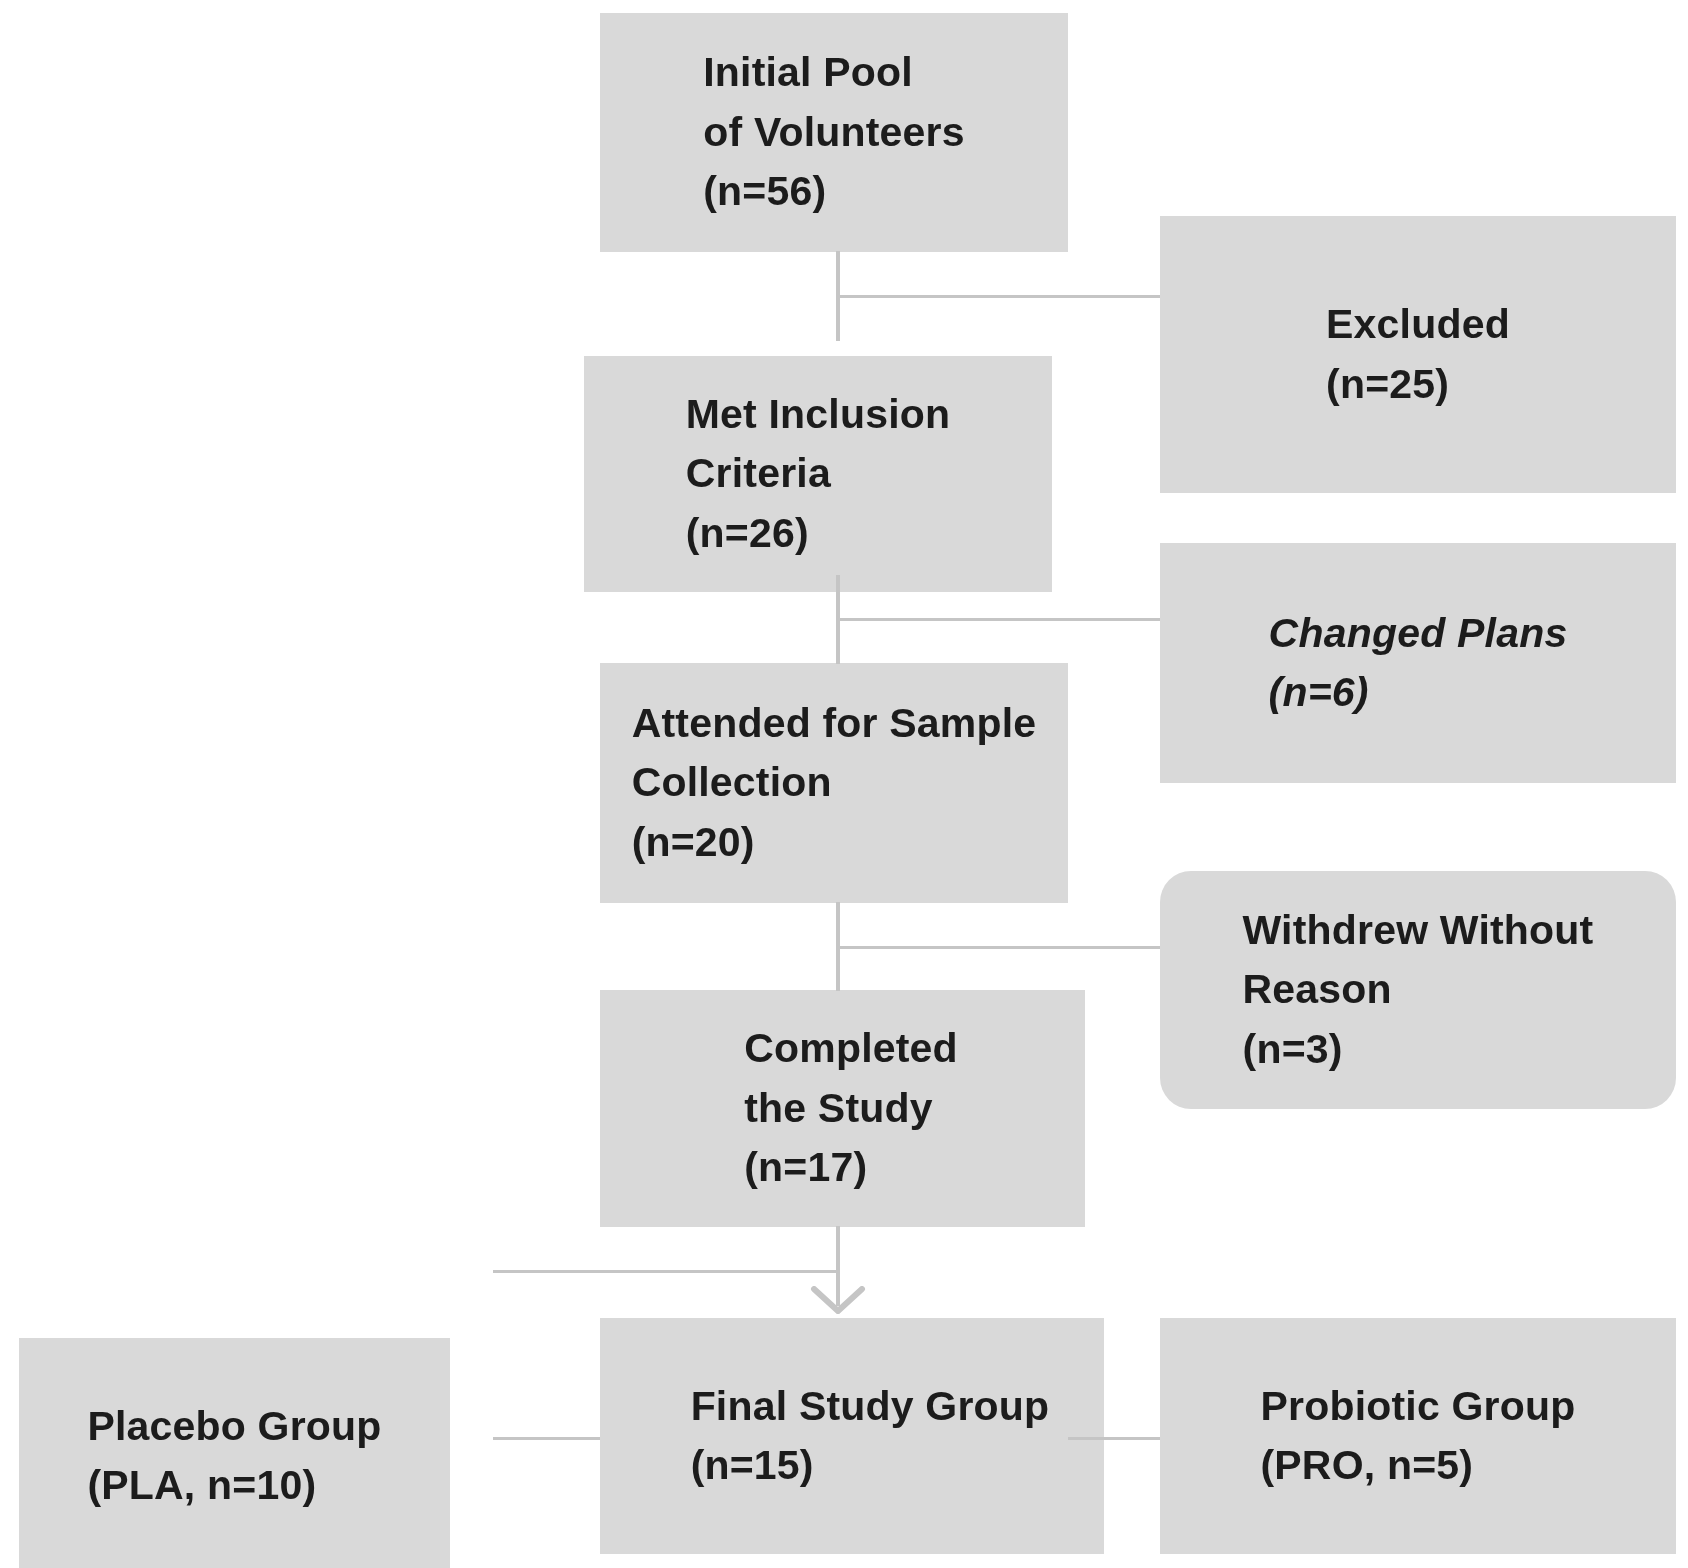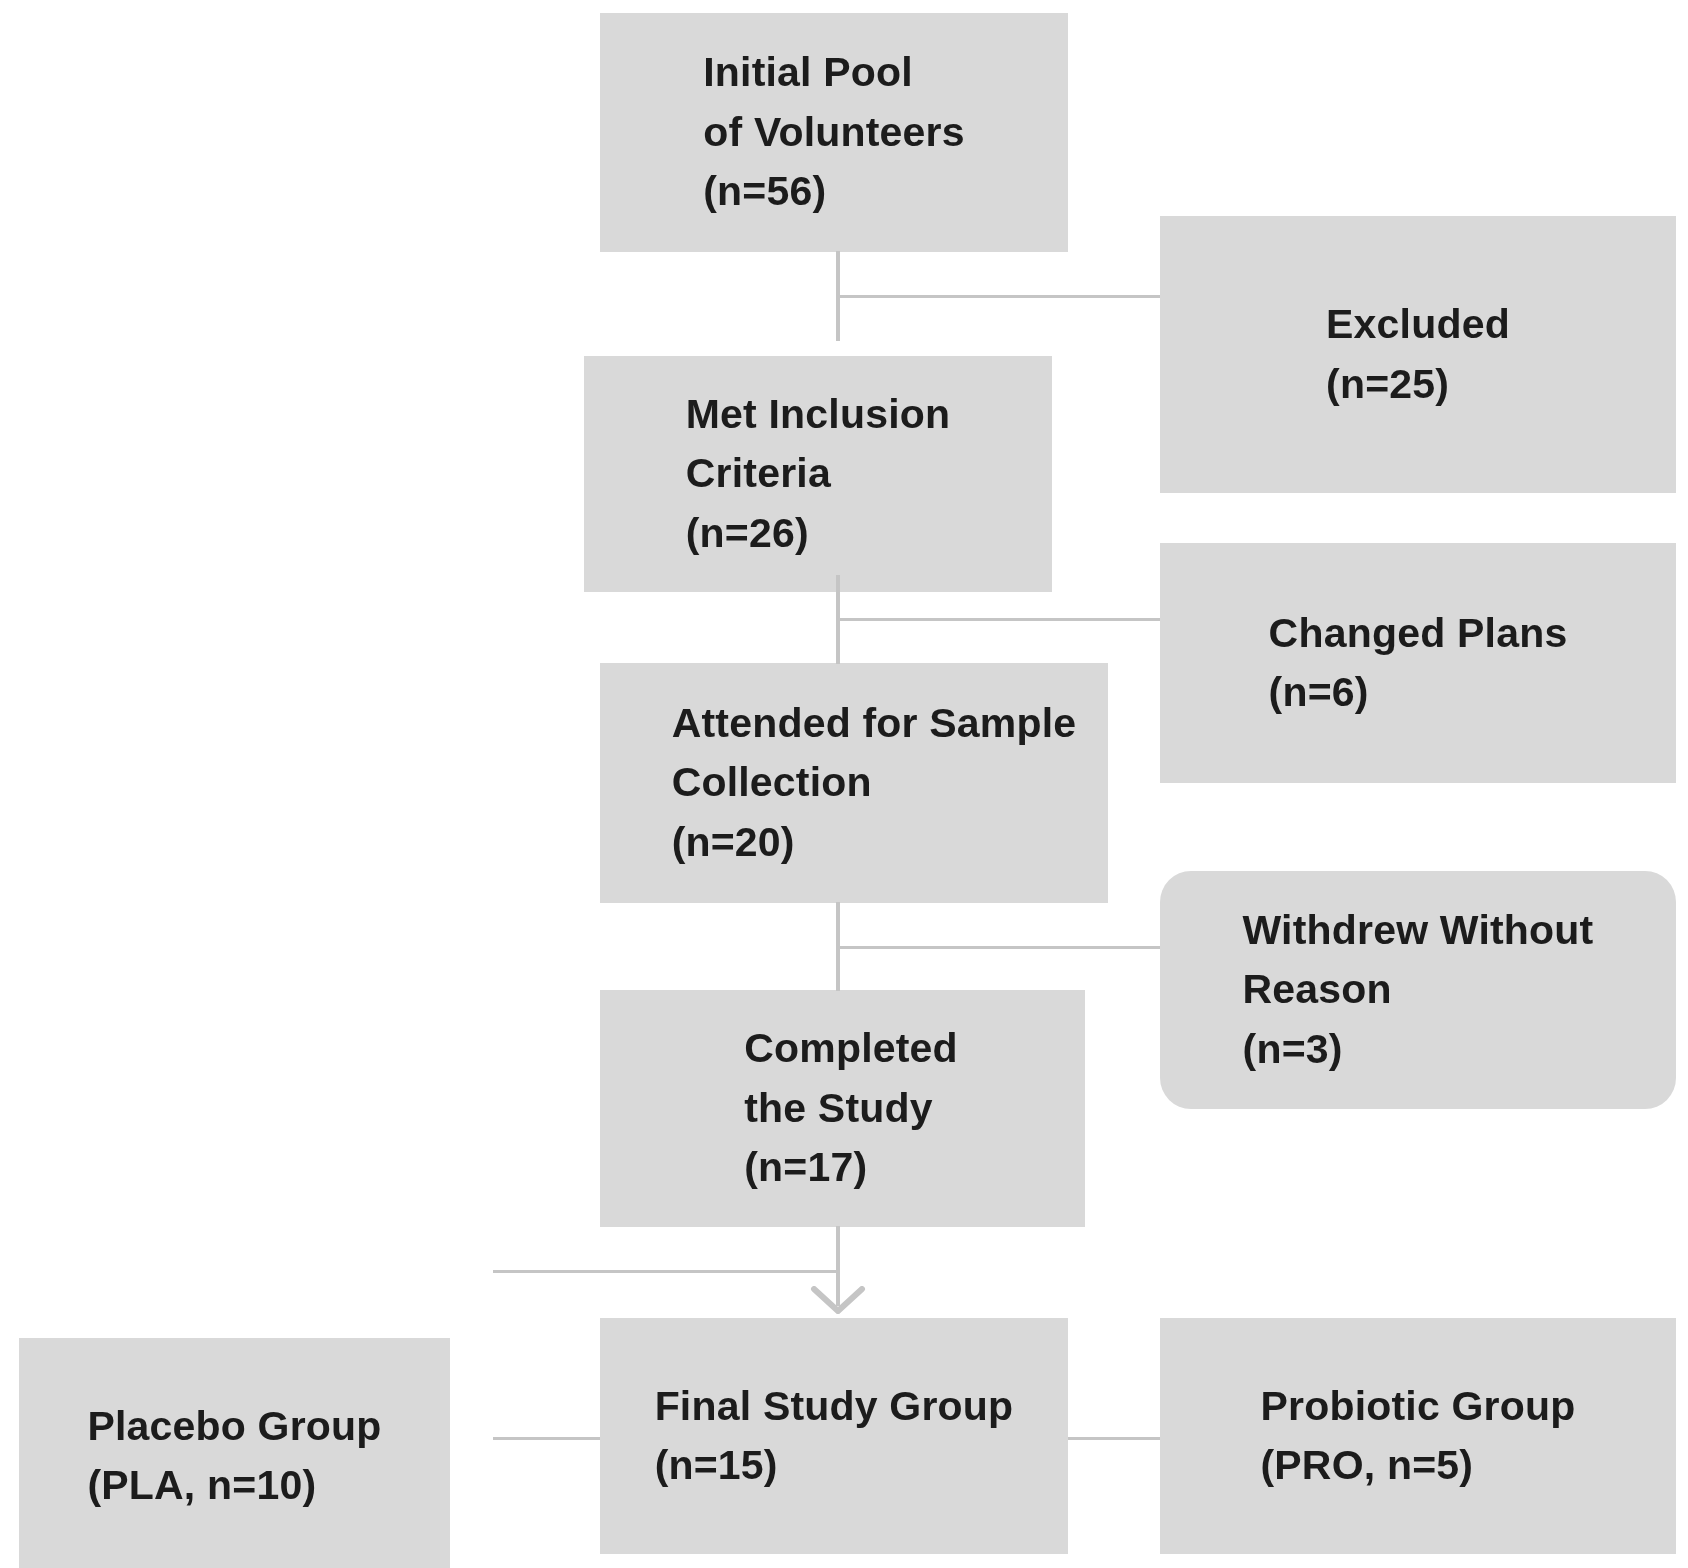--- a/index.html
+++ b/index.html
@@ -44,35 +44,35 @@
 <div class="stage">
 
   <div class="node" style="left:600px;top:13px;width:468px;height:239px;">Initial Pool
 of Volunteers
 (n=56)</div>
 
   <div class="node" style="left:584px;top:340px;width:468px;height:236px;margin-top:16px;">Met Inclusion
 Criteria
 (n=26)</div>
 
-  <div class="node" style="left:600px;top:663px;width:468px;height:240px;padding-left:40px;">Attended for Sample
+  <div class="node" style="left:600px;top:663px;width:468px;height:240px;">Attended for Sample
 Collection
 (n=20)</div>
 
   <div class="node" style="left:600px;top:990px;width:468px;height:237px;padding-left:17px;">Completed
 the Study
 (n=17)</div>
 
-  <div class="node" style="left:600px;top:1318px;width:468px;height:236px;">Final Study Group
+  <div class="node" style="left:600px;top:1318px;width:468px;height:236px;padding-left:36px;">Final Study Group
 (n=15)</div>
 
   <div class="node" style="left:1160px;top:216px;width:516px;height:277px;">Excluded
 (n=25)</div>
 
-  <div class="node" style="left:1160px;top:543px;width:516px;height:240px;">Changed Plans
+  <div class="node" style="left:1160px;top:543px;width:516px;height:240px;font-style:italic;">Changed Plans
 (n=6)</div>
 
   <div class="node" style="left:1160px;top:871px;width:516px;height:238px;border-radius:31px;">Withdrew Without
 Reason
 (n=3)</div>
 
   <div class="node" style="left:1160px;top:1318px;width:516px;height:236px;">Probiotic Group
 (PRO, n=5)</div>
 
 

